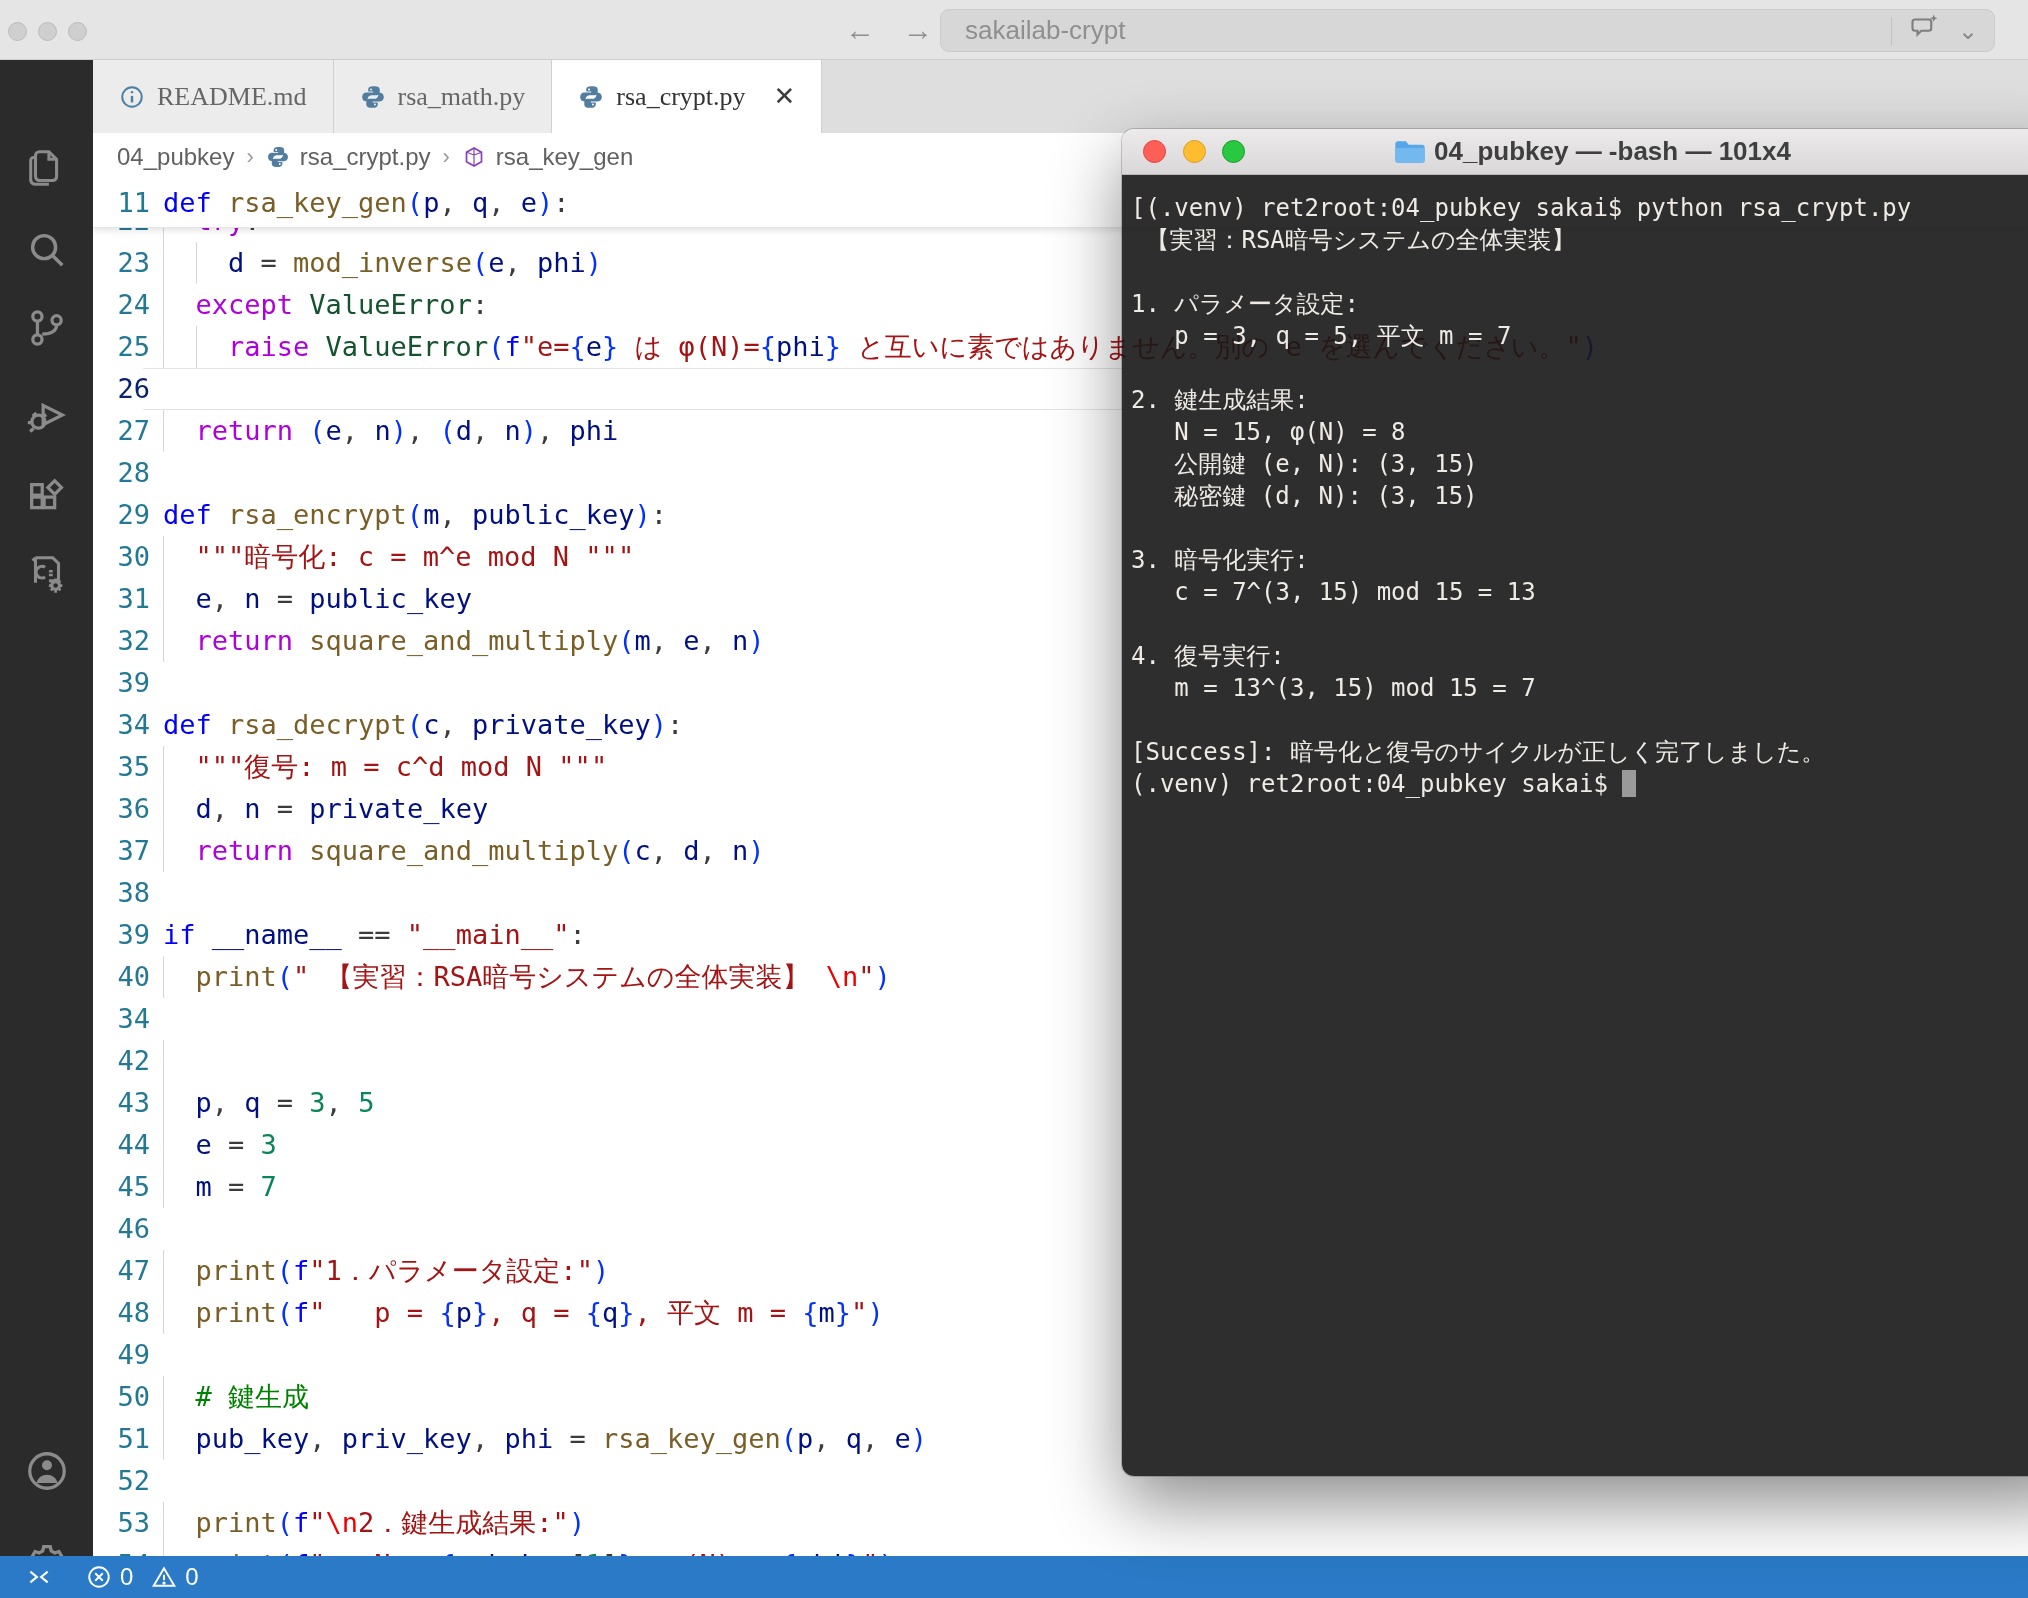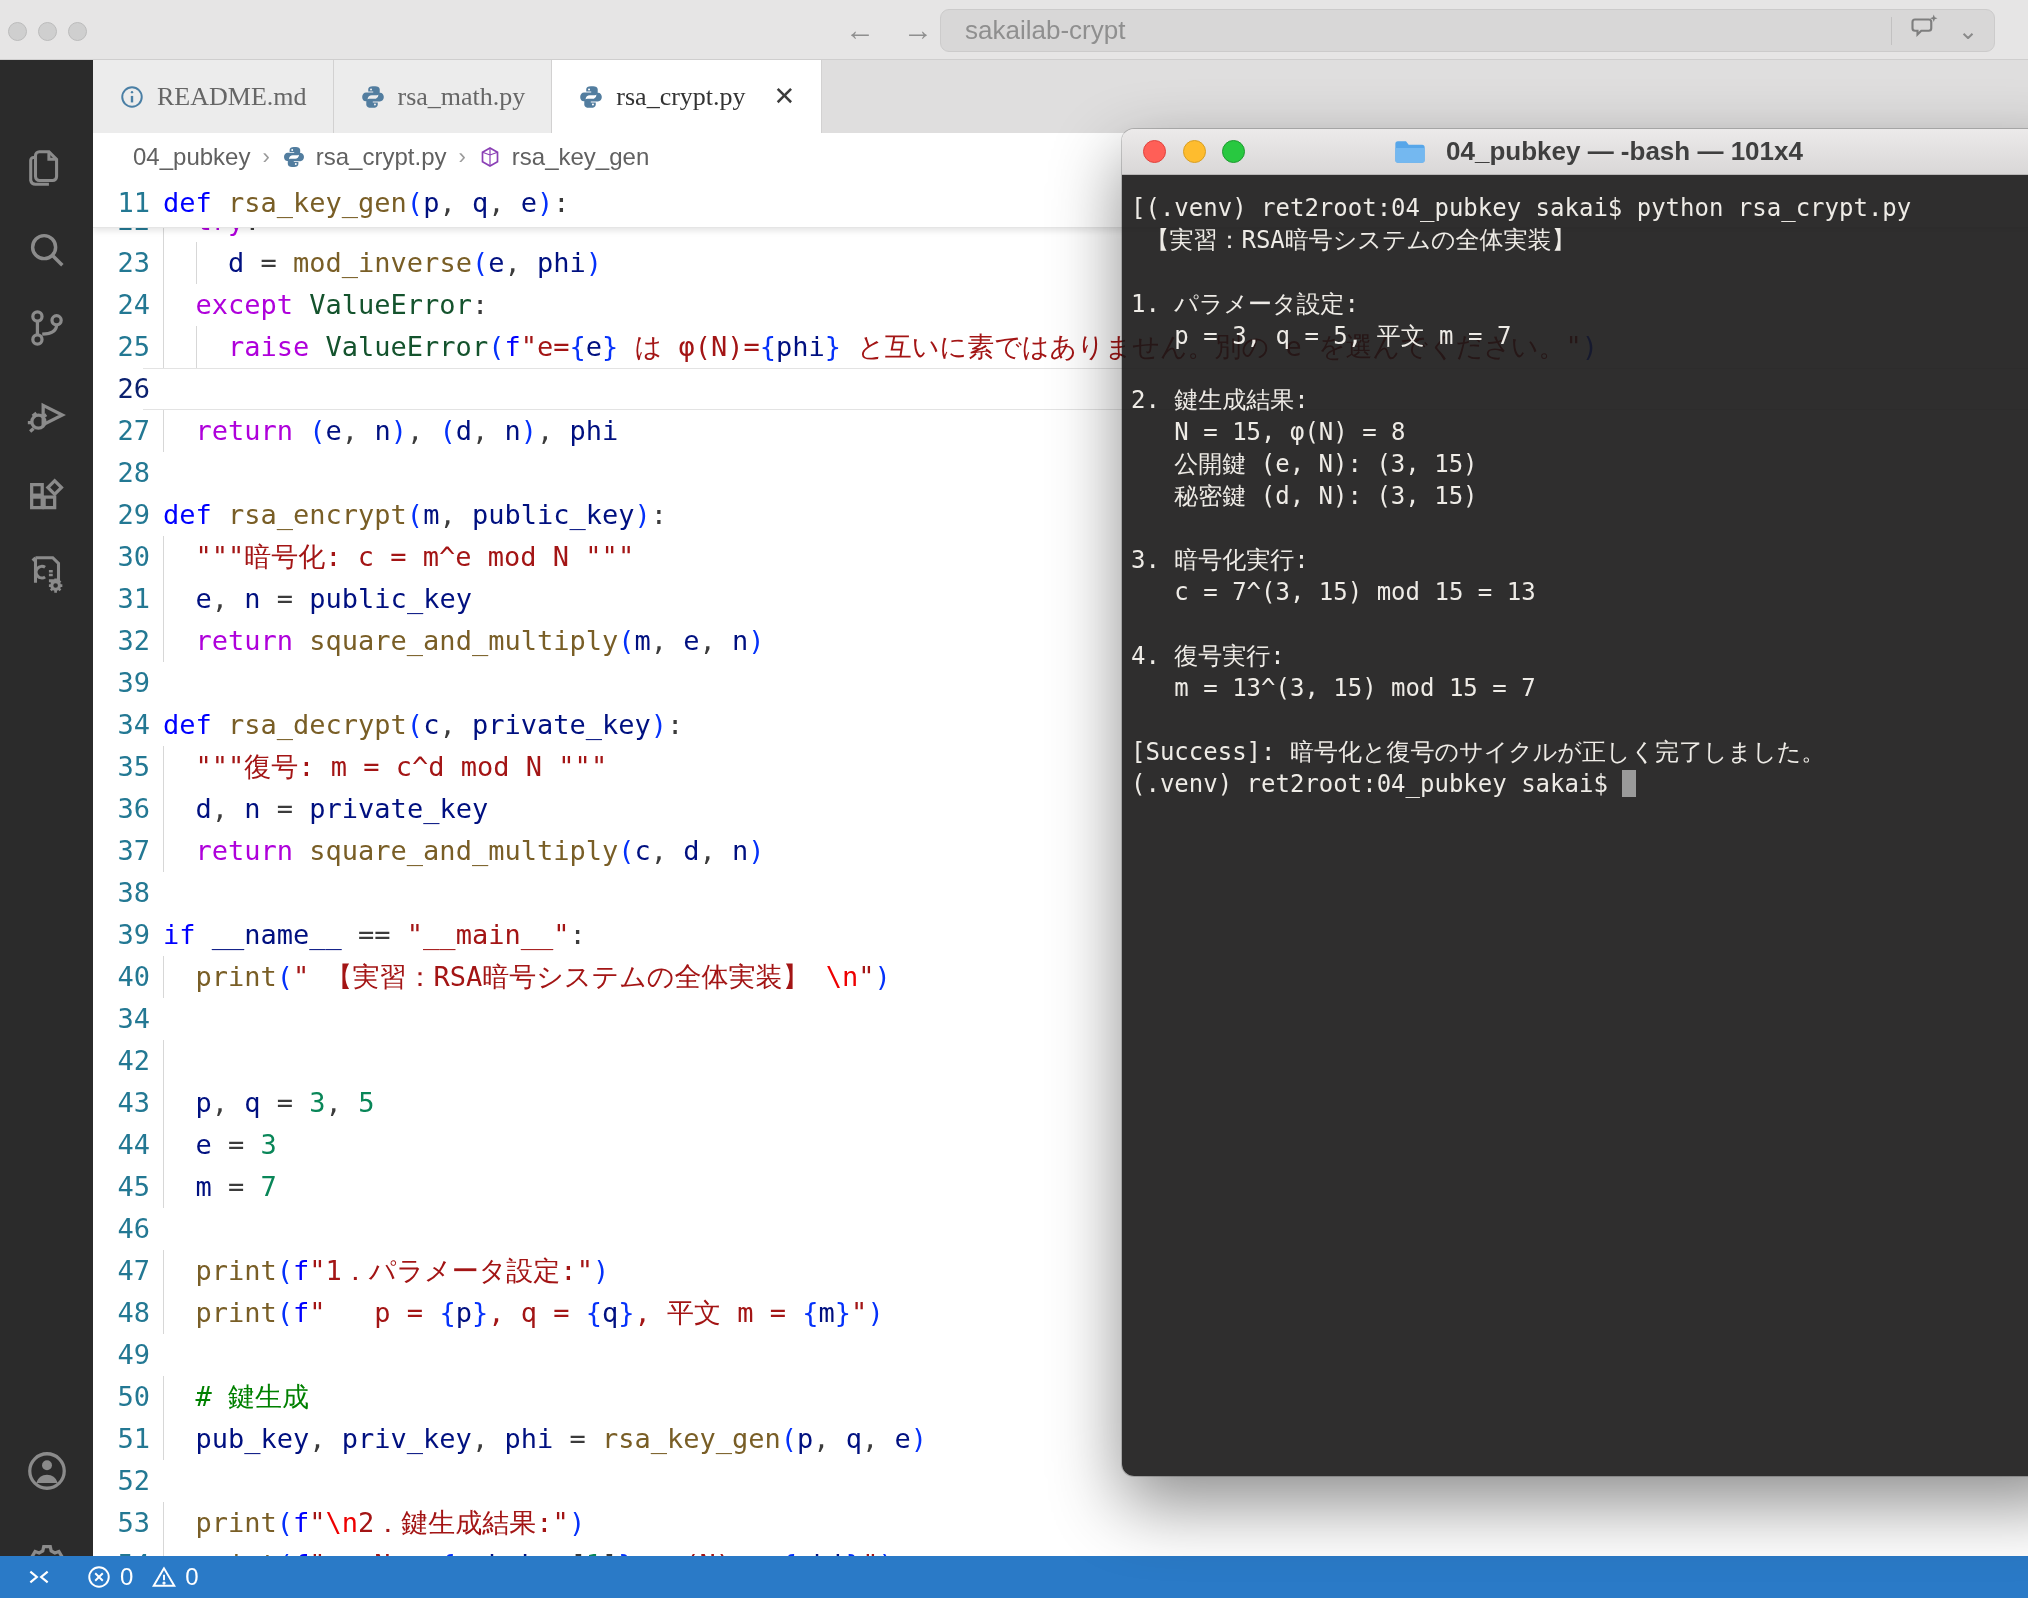--- a/index.html
+++ b/index.html
@@ -31,21 +31,21 @@
               background:#dfdede; z-index:2; display:flex;font-family:Liberation Serif, serif; }
   .tab { height:73px; display:flex; align-items:center; padding:0 26px;
          background:#ececec; border-right:1px solid #d2d1d1; font-size:26px;
          color:#666; gap:12px; }
   .tab.active { background:#ffffff; color:#333; }
   .tab .close { margin-left:16px; font-size:26px; color:#3c3c3c; }
   .tab svg { width:26px; height:26px; }
 
   
   .breadcrumb { position:absolute; left:93px; top:133px; width:1935px; height:47px;
-                background:#fff; display:flex; align-items:center; padding-left:40px;
+                background:#fff; display:flex; align-items:center; padding-left:24px;
                 font-size:24px; color:#616161; gap:10px; z-index:2; }
   .crumb-sep { color:#9a9a9a; font-size:22px; padding:0 2px; }
   .breadcrumb svg { width:24px; height:24px; }
 
   
   .editor { position:absolute; left:93px; top:180px; right:0; bottom:42px;
             background:#fff; overflow:hidden; z-index:1; }
   .code-row { position:absolute; left:0; width:2000px; height:42px;
               font-family:"DejaVu Sans Mono","Liberation Mono",monospace;
               font-size:27px; line-height:42px; white-space:pre; }
@@ -73,21 +73,21 @@
 
   
   .termwin { position:absolute; left:1122px; top:129px; width:958px; height:1347px;
              border-radius:12px; overflow:hidden; z-index:10;
              box-shadow:0 28px 70px rgba(0,0,0,.45), 0 0 0 1px rgba(0,0,0,.18); }
   .term-titlebar { position:absolute; left:0; top:0; width:100%; height:46px;
                    background:linear-gradient(#eceaea,#d9d7d7);
                    border-bottom:1px solid #b9b7b7; }
   .t-light { position:absolute; top:11px; width:23px; height:23px; border-radius:50%; }
   .term-title { position:absolute; left:272px; top:7px; display:flex; align-items:center;
-                gap:20px; font-size:26px; font-weight:bold; color:#3f3f3f; white-space:nowrap; }
+                gap:8px; font-size:26px; font-weight:bold; color:#3f3f3f; white-space:nowrap; }
   .term-title svg { width:32px; height:28px; }
   .term-body { position:absolute; left:0; top:46px; right:0; bottom:0;
                background:rgba(24,23,23,0.90); padding:17px 0 0 9px; }
   .tline { font-family:"DejaVu Sans Mono","Liberation Mono",monospace; font-size:24px;
            line-height:32px; color:#eeebe6; white-space:pre; }
   .cursor { display:inline-block; width:14px; height:27px; background:#9a9a9a;
             vertical-align:-5px; }
 </style>
 </head>
 <body>

